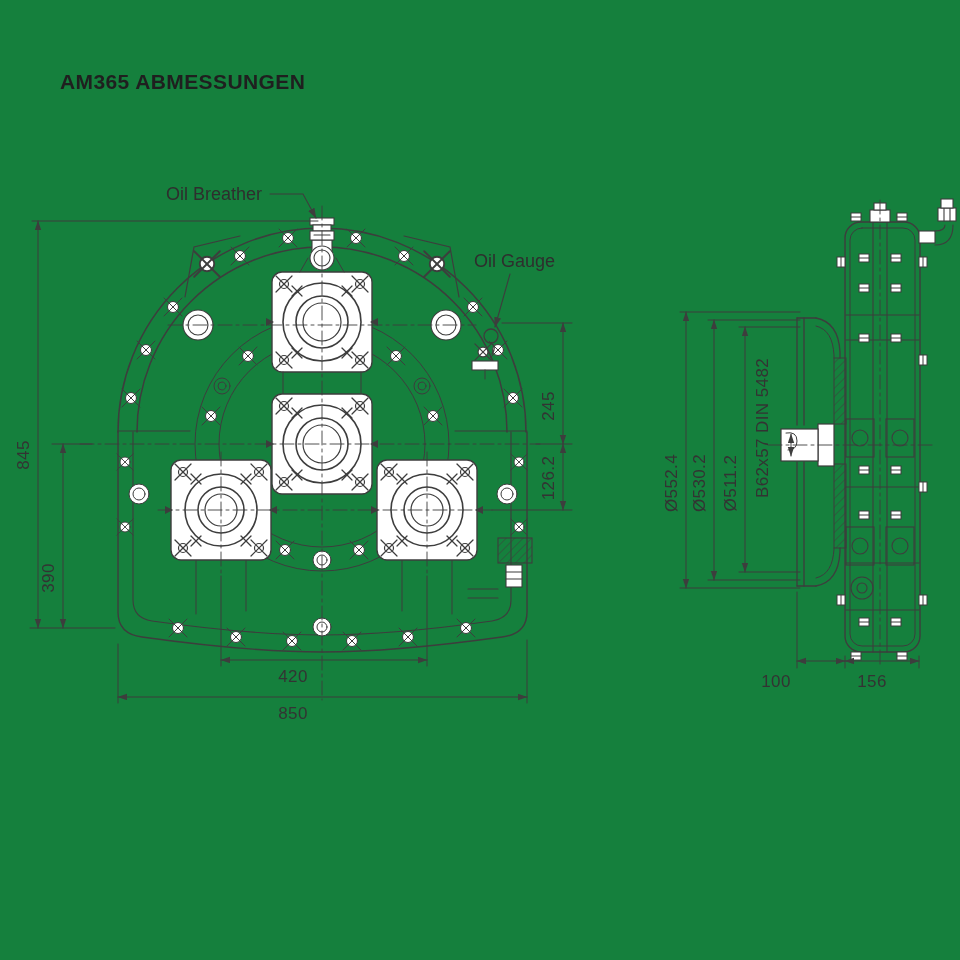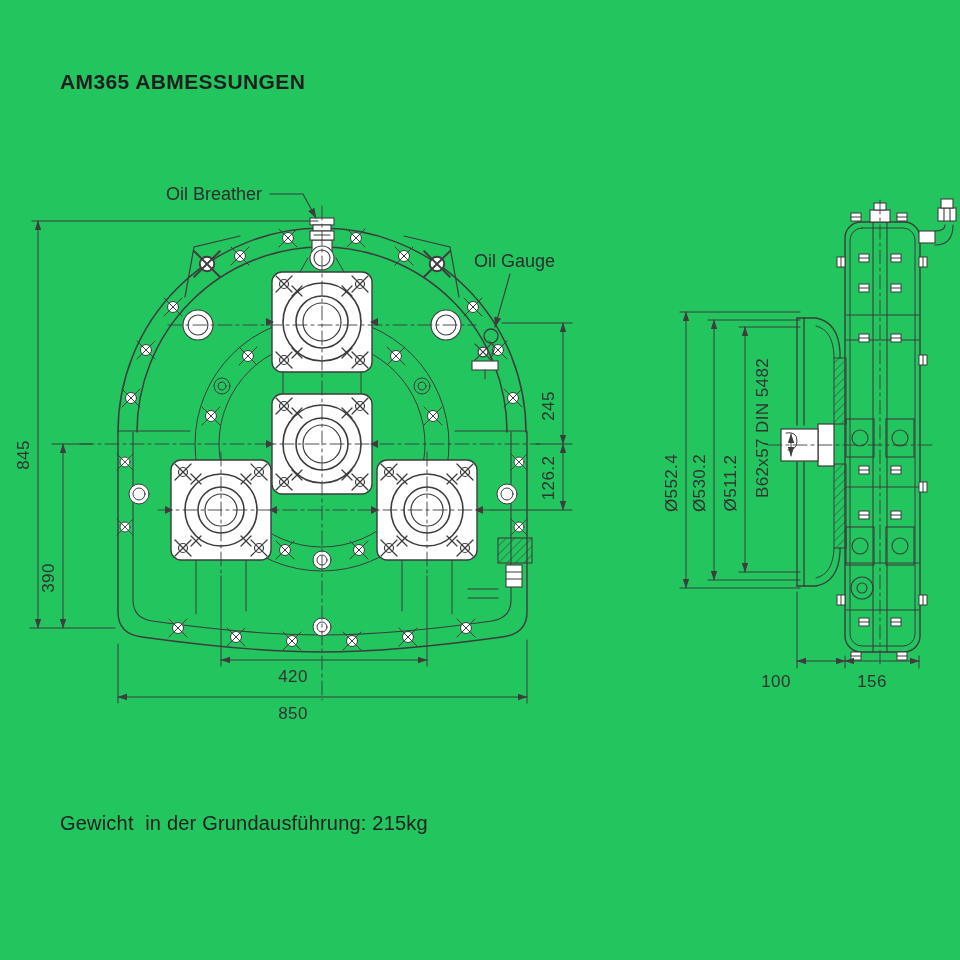--- a/index.html
+++ b/index.html
@@ -1,16 +1,16 @@
 <!DOCTYPE html>
 <html><head>
 <meta charset="utf-8">
 <style>
   html,body{margin:0;padding:0;background:#fff;}
-  .canvas{position:relative;width:960px;height:960px;background:#22c55e;overflow:hidden;
+  .canvas{position:relative;width:960px;height:960px;background:#15803d;overflow:hidden;
           font-family:"Liberation Sans", sans-serif;}
   .title{position:absolute;left:60px;top:70px;font-size:21px;font-weight:600;
          letter-spacing:.4px;color:#1f1f1f;white-space:pre;}
   .footer{position:absolute;left:60px;top:812px;font-size:20px;font-weight:500;
           letter-spacing:.2px;color:#222;white-space:pre;}
   svg text{font-family:"Liberation Sans", sans-serif;fill:#333;}
   .dim{font-size:17px;font-weight:500;letter-spacing:.4px;}
   .callout{font-size:18px;font-weight:500;fill:#2e2e2e;}
 </style>
 </head>
@@ -426,14 +426,13 @@
         <path d="M 270 194 L 303 194 L 316 218" marker-end="url(#ah)" fill="none"></path>
       </g>
       <g>
         <text class="callout" x="474" y="267" stroke="none">Oil Gauge</text>
         <path d="M 510 274 L 495 327" marker-end="url(#ah)" fill="none"></path>
       </g>
     </g>
 
   </svg>
 
-  <div class="footer">Gewicht  in der Grundausführung: 215kg</div>
 </div>
 
 </body></html>

